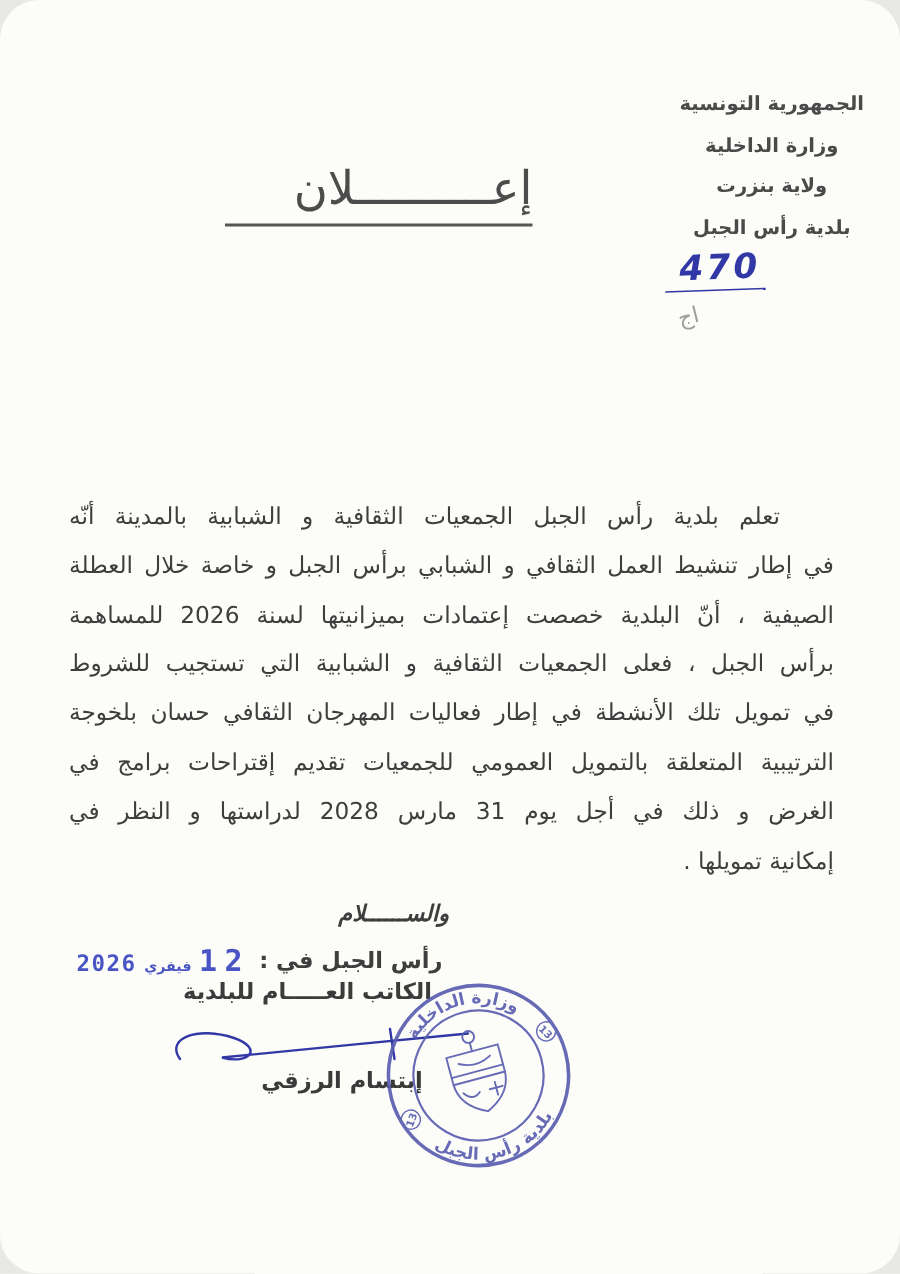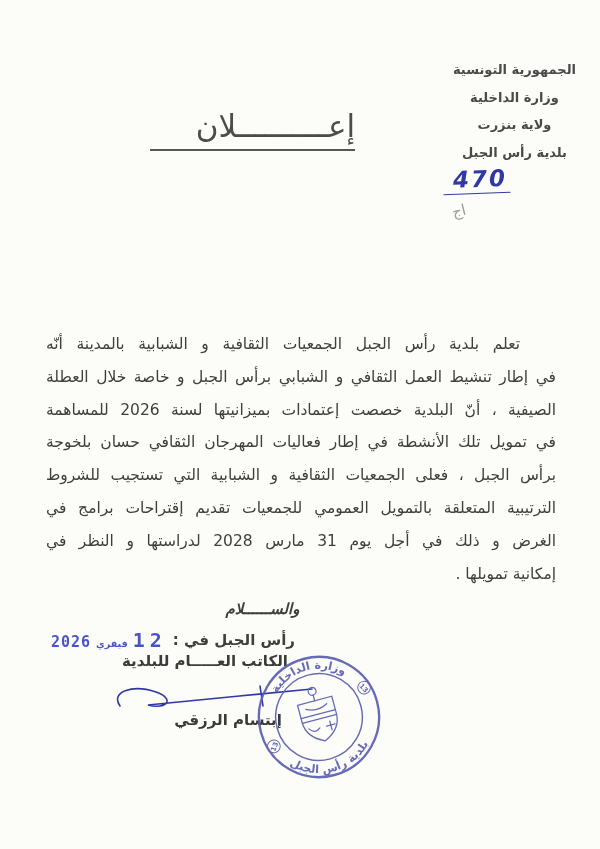--- a/index.html
+++ b/index.html
@@ -4,20 +4,21 @@
 <style>
   html,body{margin:0;padding:0;background:#e8e8e6;}
   .page{
     position:relative;
     width:600px;height:849px;
     margin:0 auto;
     background:#fcfcf9;
     overflow:hidden;
     font-family:"DejaVu Sans", sans-serif;
     color:#3e3e3e;
+    border-radius:26px;
   }
   
   .letterhead{
     position:absolute; top:56px; right:8px; width:155px;
     text-align:center; font-size:13px; line-height:27.5px;
     font-weight:600; color:#4a4a4a; direction:rtl;
   }
   .ref-number{
     position:absolute; left:443px; top:166px;
     font-size:23px; font-weight:bold; font-style:italic;
@@ -93,22 +94,22 @@
   <div class="ref-number">470</div>
 
   <div class="pencil-note">اج</div>
 
   <div class="doc-title">إعــــــــــلان</div>
 
   <div class="body-par">
     <div class="bline first">تعلم بلدية رأس الجبل الجمعيات الثقافية و الشبابية بالمدينة أنّه</div>
     <div class="bline">في إطار تنشيط العمل الثقافي و الشبابي برأس الجبل و خاصة خلال العطلة</div>
     <div class="bline">الصيفية ، أنّ البلدية خصصت إعتمادات بميزانيتها لسنة 2026 للمساهمة</div>
+    <div class="bline">برأس الجبل ، فعلى الجمعيات الثقافية و الشبابية التي تستجيب للشروط</div>
     <div class="bline">في تمويل تلك الأنشطة في إطار فعاليات المهرجان الثقافي حسان بلخوجة</div>
-    <div class="bline">برأس الجبل ، فعلى الجمعيات الثقافية و الشبابية التي تستجيب للشروط</div>
     <div class="bline">الترتيبية المتعلقة بالتمويل العمومي للجمعيات تقديم إقتراحات برامج في</div>
     <div class="bline">الغرض و ذلك في أجل يوم 31 مارس 2028 لدراستها و النظر في</div>
     <div class="bline last">إمكانية تمويلها .</div>
   </div>
 
   <div class="salutation">والســــــلام</div>
 
   <div class="place-date">
     <span class="place-label">رأس الجبل في :</span>
     <span class="date-stamp">

